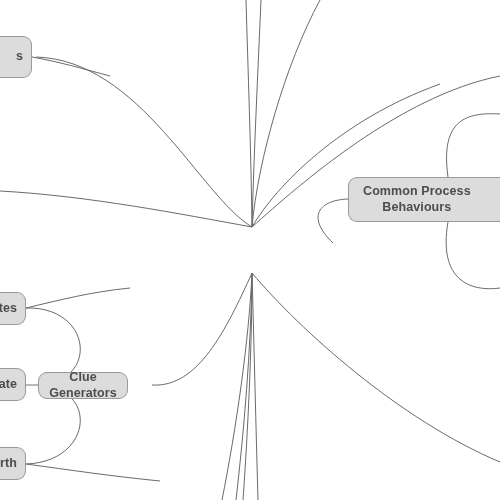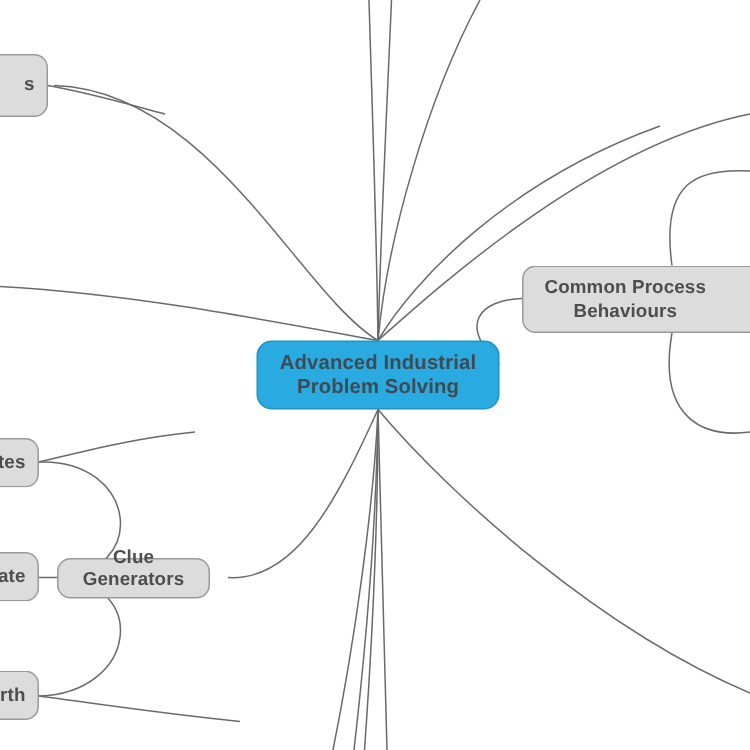--- a/index.html
+++ b/index.html
@@ -91,28 +91,24 @@
       <path d="M 252 273 C 226 330 198 388 152 385" fill="none" stroke="#6a6a6a" stroke-width="1"></path>
       <path d="M 252 273 C 300 330 400 420 500 462" fill="none" stroke="#6a6a6a" stroke-width="1"></path>
       <path d="M 38 385 C 100 382 92 306 26 308" fill="none" stroke="#6a6a6a" stroke-width="1"></path>
       <path d="M 38 385 C 32 385 30 385 26 385" fill="none" stroke="#6a6a6a" stroke-width="1"></path>
       <path d="M 38 385 C 100 388 92 462 26 464" fill="none" stroke="#6a6a6a" stroke-width="1"></path>
       <path d="M 32 57 C 60 62 80 68 110 76" fill="none" stroke="#6a6a6a" stroke-width="1"></path>
       <path d="M 26 308 C 60 300 90 292 130 288" fill="none" stroke="#6a6a6a" stroke-width="1"></path>
       <path d="M 26 464 C 70 470 110 476 160 481" fill="none" stroke="#6a6a6a" stroke-width="1"></path>
     </svg>
 
-  <div class="node node-root" id="root-node" style="left: 171px; top: 227px; width: 162px; height: 46px;">
-    <span>Advanced Industrial
-Problem Solving</span>
-  </div>
 
   <div id="node-layer">
       <div class="node node-branch node-clipped-right" style="left: 348px; top: 177px; width: 160px; height: 45px;"><span>Common Process
 Behaviours</span></div>
-      <div class="node node-branch" style="left: 38px; top: 372px; width: 102px; height: 27px; align-items: flex-end;"><span>Clue Generators</span></div>
+      <div class="node node-branch" style="left: 38px; top: 372px; width: 90px; height: 27px;"><span>Clue Generators</span></div>
       <div class="node node-branch node-clipped-left" style="left: -22px; top: 36px; width: 54px; height: 42px;"><span>s</span></div>
       <div class="node node-branch node-clipped-left" style="left: -22px; top: 292px; width: 48px; height: 33px;"><span>tes</span></div>
       <div class="node node-branch node-clipped-left" style="left: -22px; top: 368px; width: 48px; height: 33px;"><span>ate</span></div>
       <div class="node node-branch node-clipped-left" style="left: -22px; top: 447px; width: 48px; height: 33px;"><span>rth</span></div>
     </div>
 
 </div>
 
 </body></html>

